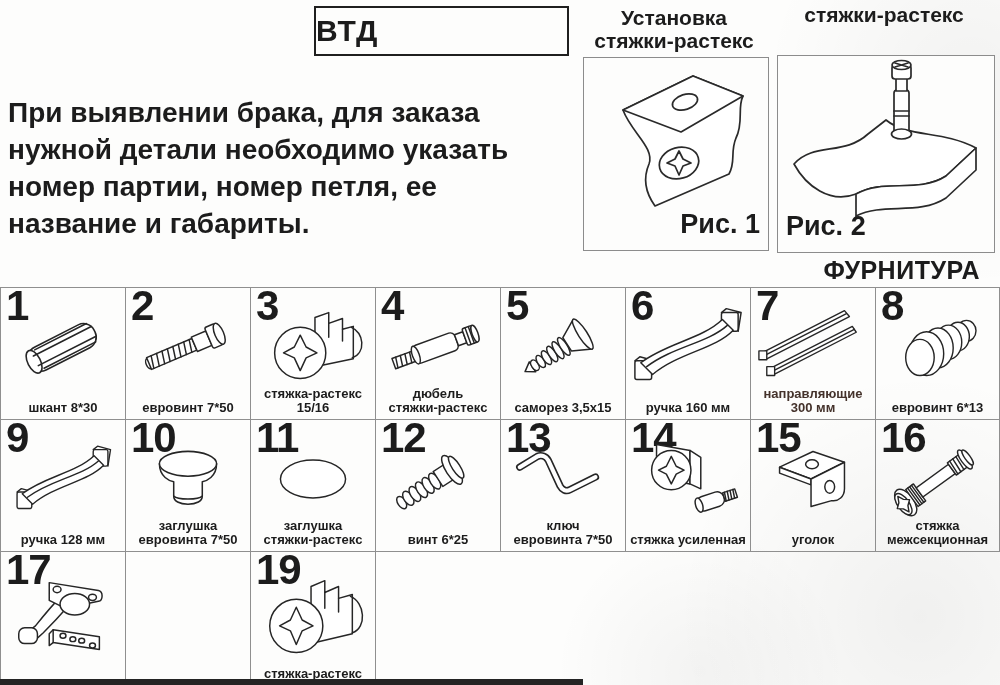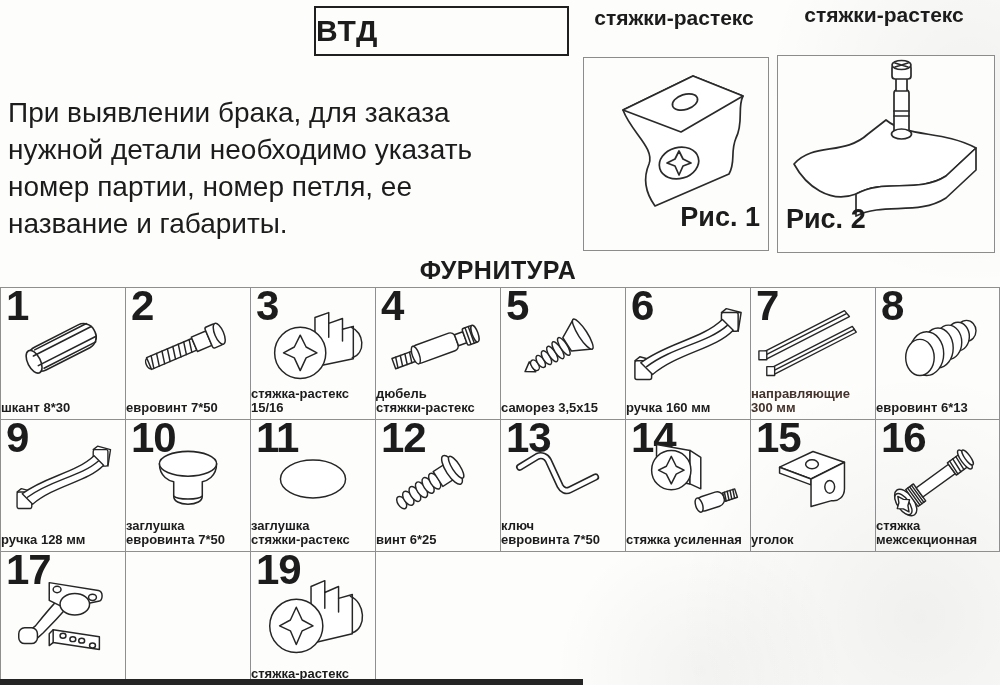--- a/index.html
+++ b/index.html
@@ -6,64 +6,65 @@
   .sheet{position:relative;width:1000px;height:685px;background:#fdfdfc;overflow:hidden;
     font-family:"Liberation Sans",sans-serif;color:#1c1c1c;
     background-image:radial-gradient(circle at 97% 12%, rgba(0,0,0,0.045), rgba(0,0,0,0) 18%),
                      radial-gradient(circle at 92% 90%, rgba(0,0,0,0.05), rgba(0,0,0,0) 22%),
                      radial-gradient(circle at 70% 98%, rgba(0,0,0,0.04), rgba(0,0,0,0) 15%);}
   .abs{position:absolute;}
   
   .brand-box{left:314px;top:6px;width:251px;height:46px;border:2px solid #1f1f1f;
     display:flex;align-items:center;font-size:30px;font-weight:700;letter-spacing:1px;}
   .attn-title{left:148px;top:56px;font-size:30px;font-weight:700;}
-  .attn-text{left:8px;top:94px;width:620px;font-size:28px;font-weight:400;line-height:37px;white-space:nowrap;}
+  .attn-text{left:8px;top:94px;width:620px;font-size:28px;font-weight:700;line-height:37px;white-space:nowrap;}
   
   .fig-title{font-size:21px;font-weight:700;line-height:23px;text-align:center;}
   .fig1-title{left:576px;top:6px;width:196px;}
   .fig2-title{left:770px;top:3px;width:228px;}
   .fig-box{border:1.5px solid #8c8c8c;background:#fdfdfc;}
   .fig1-box{left:583px;top:57px;width:184px;height:192px;}
   .fig2-box{left:777px;top:55px;width:216px;height:196px;}
-  .fig-cap{position:absolute;font-size:27px;font-weight:700;bottom:17px;}
+  .fig-cap{position:absolute;font-size:27px;font-weight:700;bottom:10px;}
   .fig1-box .fig-cap{right:8px;}
   .fig2-box .fig-cap{left:8px;}
   .fig-art{position:absolute;left:0;top:0;right:0;bottom:0;display:flex;align-items:flex-start;justify-content:center;}
   
-  .section-title{left:0;top:256px;width:980px;text-align:center;font-size:25px;font-weight:700;letter-spacing:0.5px;margin-left:8px;}
+  .section-title{left:0;top:256px;width:980px;text-align:right;font-size:25px;font-weight:700;letter-spacing:0.5px;}
   
   .cell{position:absolute;width:126px;border:1px solid #8f8f8f;box-sizing:border-box;background:transparent;}
   .r1{top:287px;height:133px;}
   .r2{top:419px;height:133px;}
   .r3{top:551px;height:149px;}
   .c0{left:0;}.c1{left:125px;}.c2{left:250px;}.c3{left:375px;}
   .c4{left:500px;}.c5{left:625px;}.c6{left:750px;}.c7{left:875px;width:125px;}
   .num{position:absolute;left:5px;top:-4px;font-size:42px;font-weight:700;line-height:1.05;letter-spacing:-1px;}
   .art{position:absolute;left:0;right:0;top:16px;bottom:30px;display:flex;align-items:center;justify-content:center;}
-  .lbl{position:absolute;left:0;right:0;bottom:4px;text-align:left;font-size:13px;font-weight:700;line-height:14px;}
+  .lbl{position:absolute;left:0;right:0;bottom:4px;text-align:center;font-size:13px;font-weight:700;line-height:14px;}
   .lbl div{white-space:nowrap;}
   svg{display:block;}
   .bottom-bar{left:0;top:679px;width:583px;height:6px;background:#242424;}
 </style>
 </head>
 <body>
 
 <div class="sheet">
 
   <div class="abs brand-box">
     <span>ВТД</span>
   </div>
   <div class="abs attn-text">
     <div>При выявлении брака, для заказа</div>
     <div>нужной детали необходимо указать</div>
     <div>номер партии, номер петля, ее</div>
     <div>название и габариты.</div>
   </div>
 
   <div class="abs fig-title fig1-title">
+    <div>Установка</div>
     <div>стяжки-растекс</div>
   </div>
   <div class="abs fig-box fig1-box">
     <div class="fig-art">
       <svg width="182" height="162" viewBox="0 0 182 162">
         <g stroke="#2a2a2a" stroke-width="1.7" fill="#fff" stroke-linejoin="round" stroke-linecap="round">
           <path d="M38,52 L108,18 L158,38 C152,50 159,64 151,80 C145,94 151,104 144,116 L70,148 C60,134 58,120 64,106 C70,90 46,74 38,52 Z"></path>
           <path d="M38,52 L108,18 L158,38 L96,74 Z"></path>
           <ellipse cx="100" cy="44" rx="13" ry="7.5" transform="rotate(-18 100 44)"></ellipse>
           <ellipse cx="94" cy="105" rx="20" ry="15.5" transform="rotate(-16 94 105)"></ellipse>

